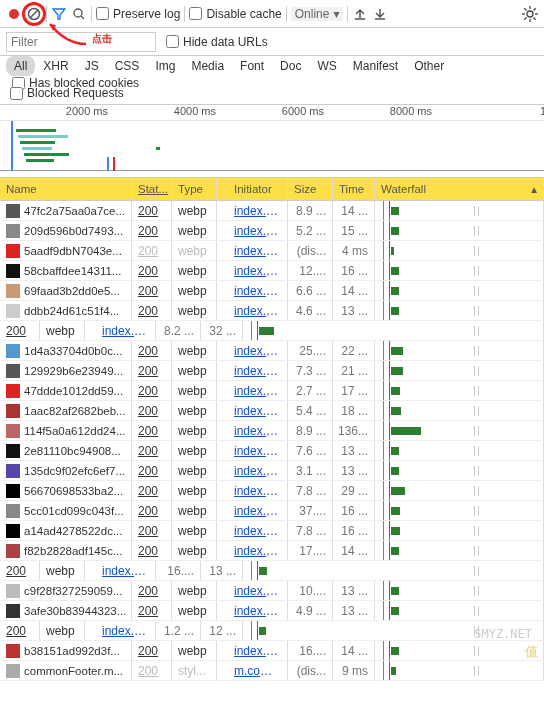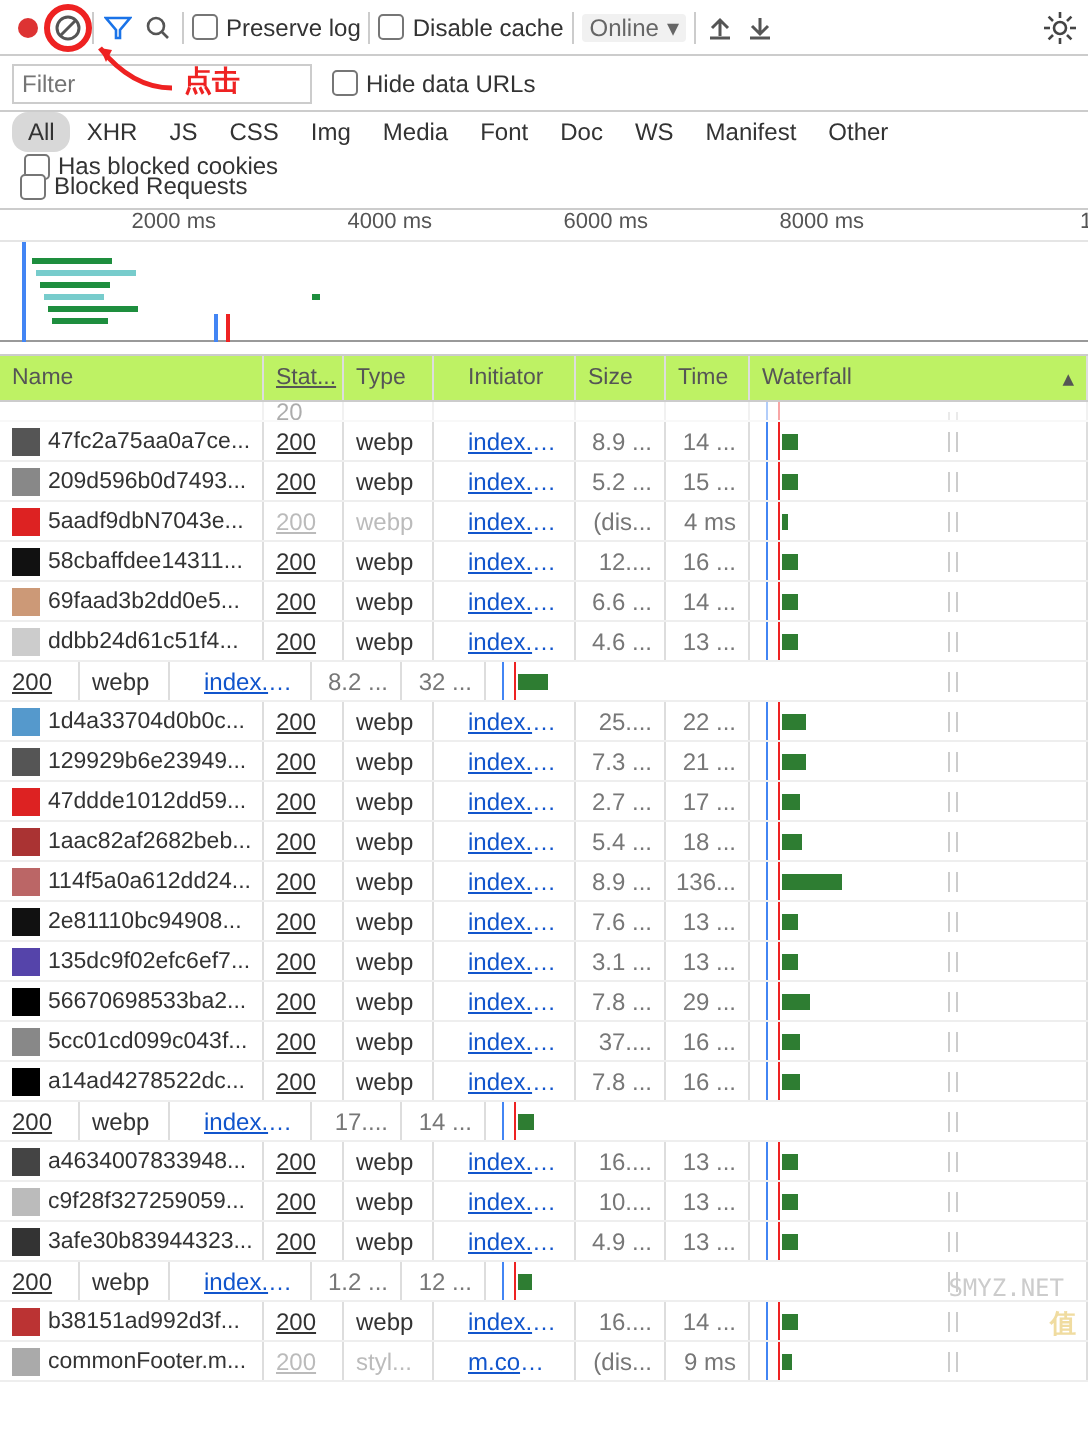--- a/index.html
+++ b/index.html
@@ -8,35 +8,35 @@
   .toolbar { display: flex; align-items: center; height: 28px; padding: 0 6px; border-bottom: 1px solid #ccc; gap: 4px; }
   .toolbar .icon, .toolbar .gear { width: 16px; height: 16px; display: flex; align-items: center; justify-content: center; cursor: pointer; }
   .checkbox-wrap { display: flex; align-items: center; gap: 4px; cursor: pointer; }
   .checkbox-wrap input { width: 13px; height: 13px; margin: 0; }
   .selectish { display: inline-flex; align-items: center; gap: 4px; color: #666; padding: 0 4px; background: #f1f1f1; border-radius: 2px; }
   .divider { width: 1px; height: 16px; background: #ccc; }
   .gear { margin-left: auto; }
 
   .clear-circle { position: absolute; left: 22px; top: 2px; width: 24px; height: 24px; border: 3px solid #e22; border-radius: 50%; pointer-events: none; }
   .arrow { position: absolute; left: 46px; top: 20px; width: 40px; height: 26px; pointer-events: none; }
-  .click-label { position: absolute; left: 92px; top: 32px; color: #e22; font-size: 14px; font-weight: bold; font-family: SimSun, serif; pointer-events: none; }
+  .click-label { position: absolute; left: 92px; top: 32px; color: #e22; font-size: 10px; font-weight: bold; font-family: SimSun, serif; pointer-events: none; }
 
   .filter-row { display: flex; align-items: center; height: 28px; padding: 0 6px; border-bottom: 1px solid #ccc; gap: 10px; }
   .filter-input { width: 150px; height: 20px; padding: 0 4px; border: 1px solid #ccc; background: #fff; color: #888; font-family: inherit; font-size: 12px; }
 
   .filter-types { display: flex; align-items: flex-start; gap: 0; height: 26px; padding: 0 6px; flex-wrap: wrap; }
   .ftype { padding: 3px 8px; cursor: pointer; border-radius: 8px; font-size: 12px; }
   .ftype.active { background: #d8d8d8; }
   .blocked-wrap { display: flex; align-items: center; gap: 6px; padding: 4px 10px; border-bottom: 1px solid #ccc; }
 
   .timeline-header { display: flex; height: 16px; border-bottom: 1px solid #e5e5e5; font-size: 11px; color: #555; position: relative; }
   .timeline-header span { position: absolute; transform: translateX(-100%); }
   .overview { height: 50px; border-bottom: 1px solid #999; margin-bottom:6px; position: relative; background: #fff; }
 
-  .table-head { display: flex; height: 24px; background: #bef264; border-top: 1px solid #ccc; border-bottom: 1px solid #ccc; }
+  .table-head { display: flex; height: 24px; background: #fde047; border-top: 1px solid #ccc; border-bottom: 1px solid #ccc; }
   .th, .td { display: flex; align-items: center; padding: 0 6px; border-right: 1px solid #ddd; overflow: hidden; white-space: nowrap; text-overflow: ellipsis; }
   .th { cursor: pointer; color: #555; font-size: 11.5px; }
   .th.waterfall { flex: 1; justify-content: space-between; }
   .col-name { width: 132px; }
   .col-stat { width: 40px; text-decoration: underline; }
   .col-type { width: 45px; }
   .col-init { width: 60px; margin-left: 11px; }
   .col-size { width: 45px; justify-content: flex-end; color: #777; }
   .col-time { width: 42px; justify-content: flex-end; color: #777; }
   .col-wf { flex: 1; position: relative; }
@@ -198,33 +198,20 @@
   <div class="th col-size" style="justify-content:flex-start;color:#555">Size</div>
   <div class="th col-time" style="justify-content:flex-start;color:#555">Time</div>
   <div class="th waterfall">
       <span>Waterfall</span>
       <span>▴</span>
     </div>
 </div>
 
 <div class="rows" id="rows">
 
-  <div class="row" style="height:10px;opacity:.4">
-    <div class="td col-name"></div>
-      <div class="td col-stat">20</div>
-      <div class="td col-type"></div>
-      <div class="td col-init"></div>
-      <div class="td col-size"></div>
-      <div class="td col-time"></div>
-      <div class="td col-wf">
-        <span class="v1"></span>
-        <span class="v2"></span>
-        <span class="tick"></span>
-      </div>
-  </div>
 <div class="row">
       <div class="td col-name">
         <span class="ficon" style="background:#555;border-color:#555"></span>
         <span>47fc2a75aa0a7ce...</span>
       </div>
       <div class="td col-stat">200</div>
       <div class="td col-type">webp</div>
       <div class="td col-init">
         <span class="initlink">index.63...</span>
       </div>
@@ -531,39 +518,39 @@
       <div class="td col-size">7.8 ...</div>
       <div class="td col-time">16 ...</div>
       <div class="td col-wf">
         <span class="v1"></span>
         <span class="v2"></span>
         <span class="bar" style="width:9px"></span>
         <span class="tick"></span>
       </div>
     </div>
     <div class="row">
+      <div class="td col-name">
+        <span class="ficon" style="background:#a44;border-color:#a44"></span>
+        <span>f82b2828adf145c...</span>
+      </div>
       <div class="td col-stat">200</div>
       <div class="td col-type">webp</div>
       <div class="td col-init">
         <span class="initlink">index.63...</span>
       </div>
       <div class="td col-size">17....</div>
       <div class="td col-time">14 ...</div>
       <div class="td col-wf">
         <span class="v1"></span>
         <span class="v2"></span>
         <span class="bar" style="width:8px"></span>
         <span class="tick"></span>
       </div>
     </div>
     <div class="row">
-      <div class="td col-name">
-        <span class="ficon" style="background:#444;border-color:#444"></span>
-        <span>a4634007833948...</span>
-      </div>
       <div class="td col-stat">200</div>
       <div class="td col-type">webp</div>
       <div class="td col-init">
         <span class="initlink">index.63...</span>
       </div>
       <div class="td col-size">16....</div>
       <div class="td col-time">13 ...</div>
       <div class="td col-wf">
         <span class="v1"></span>
         <span class="v2"></span>

